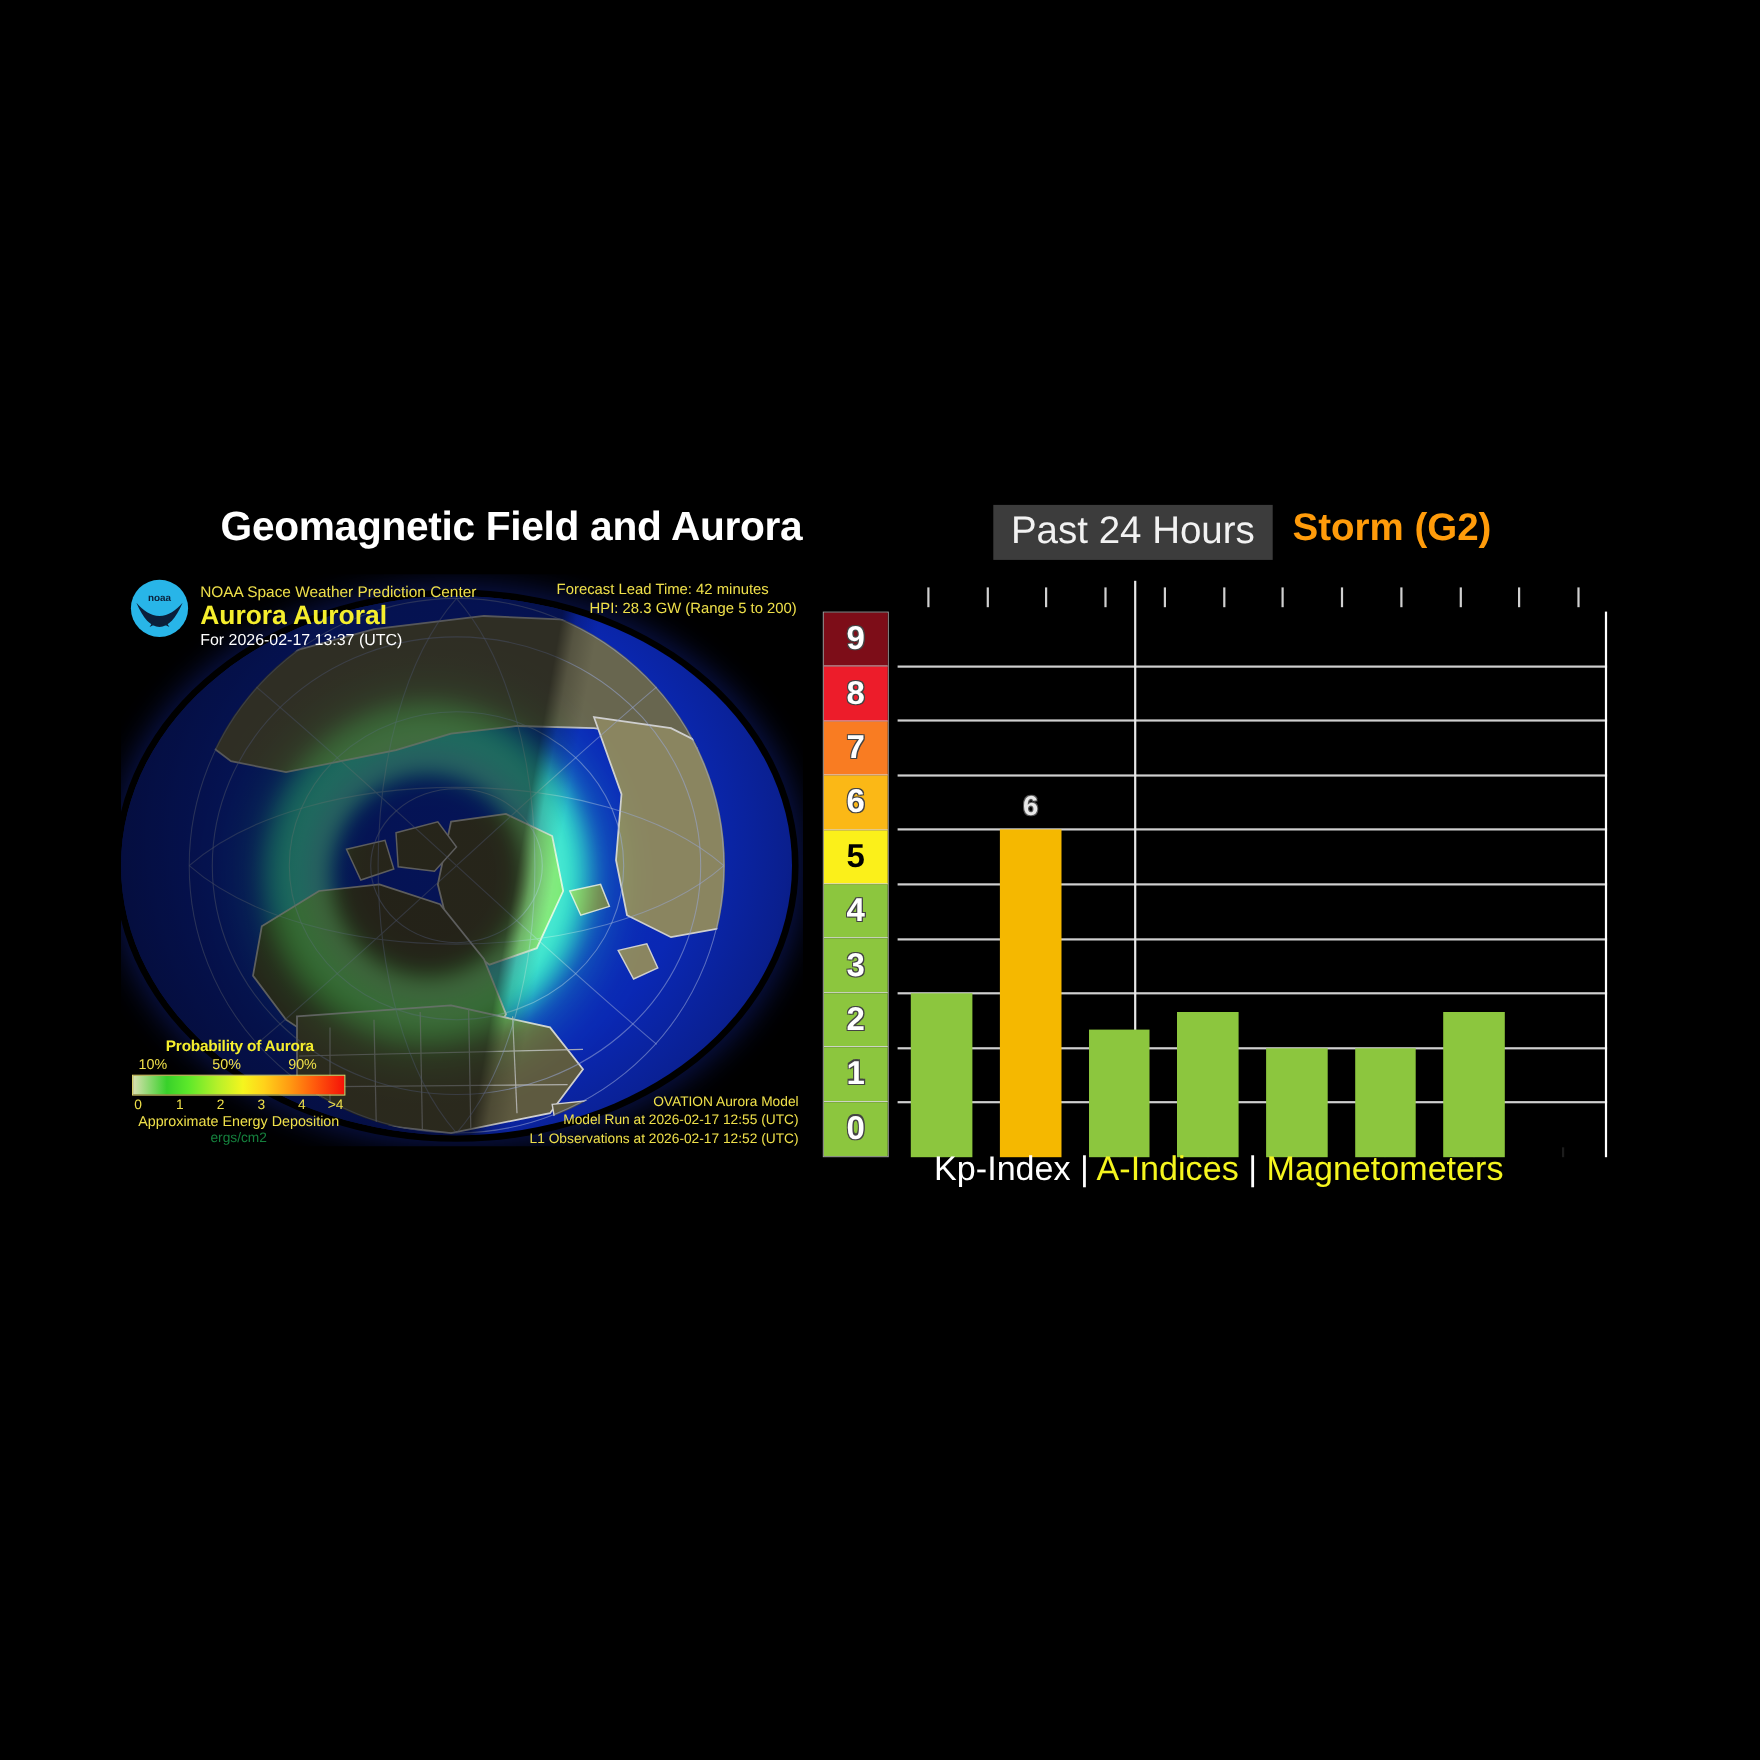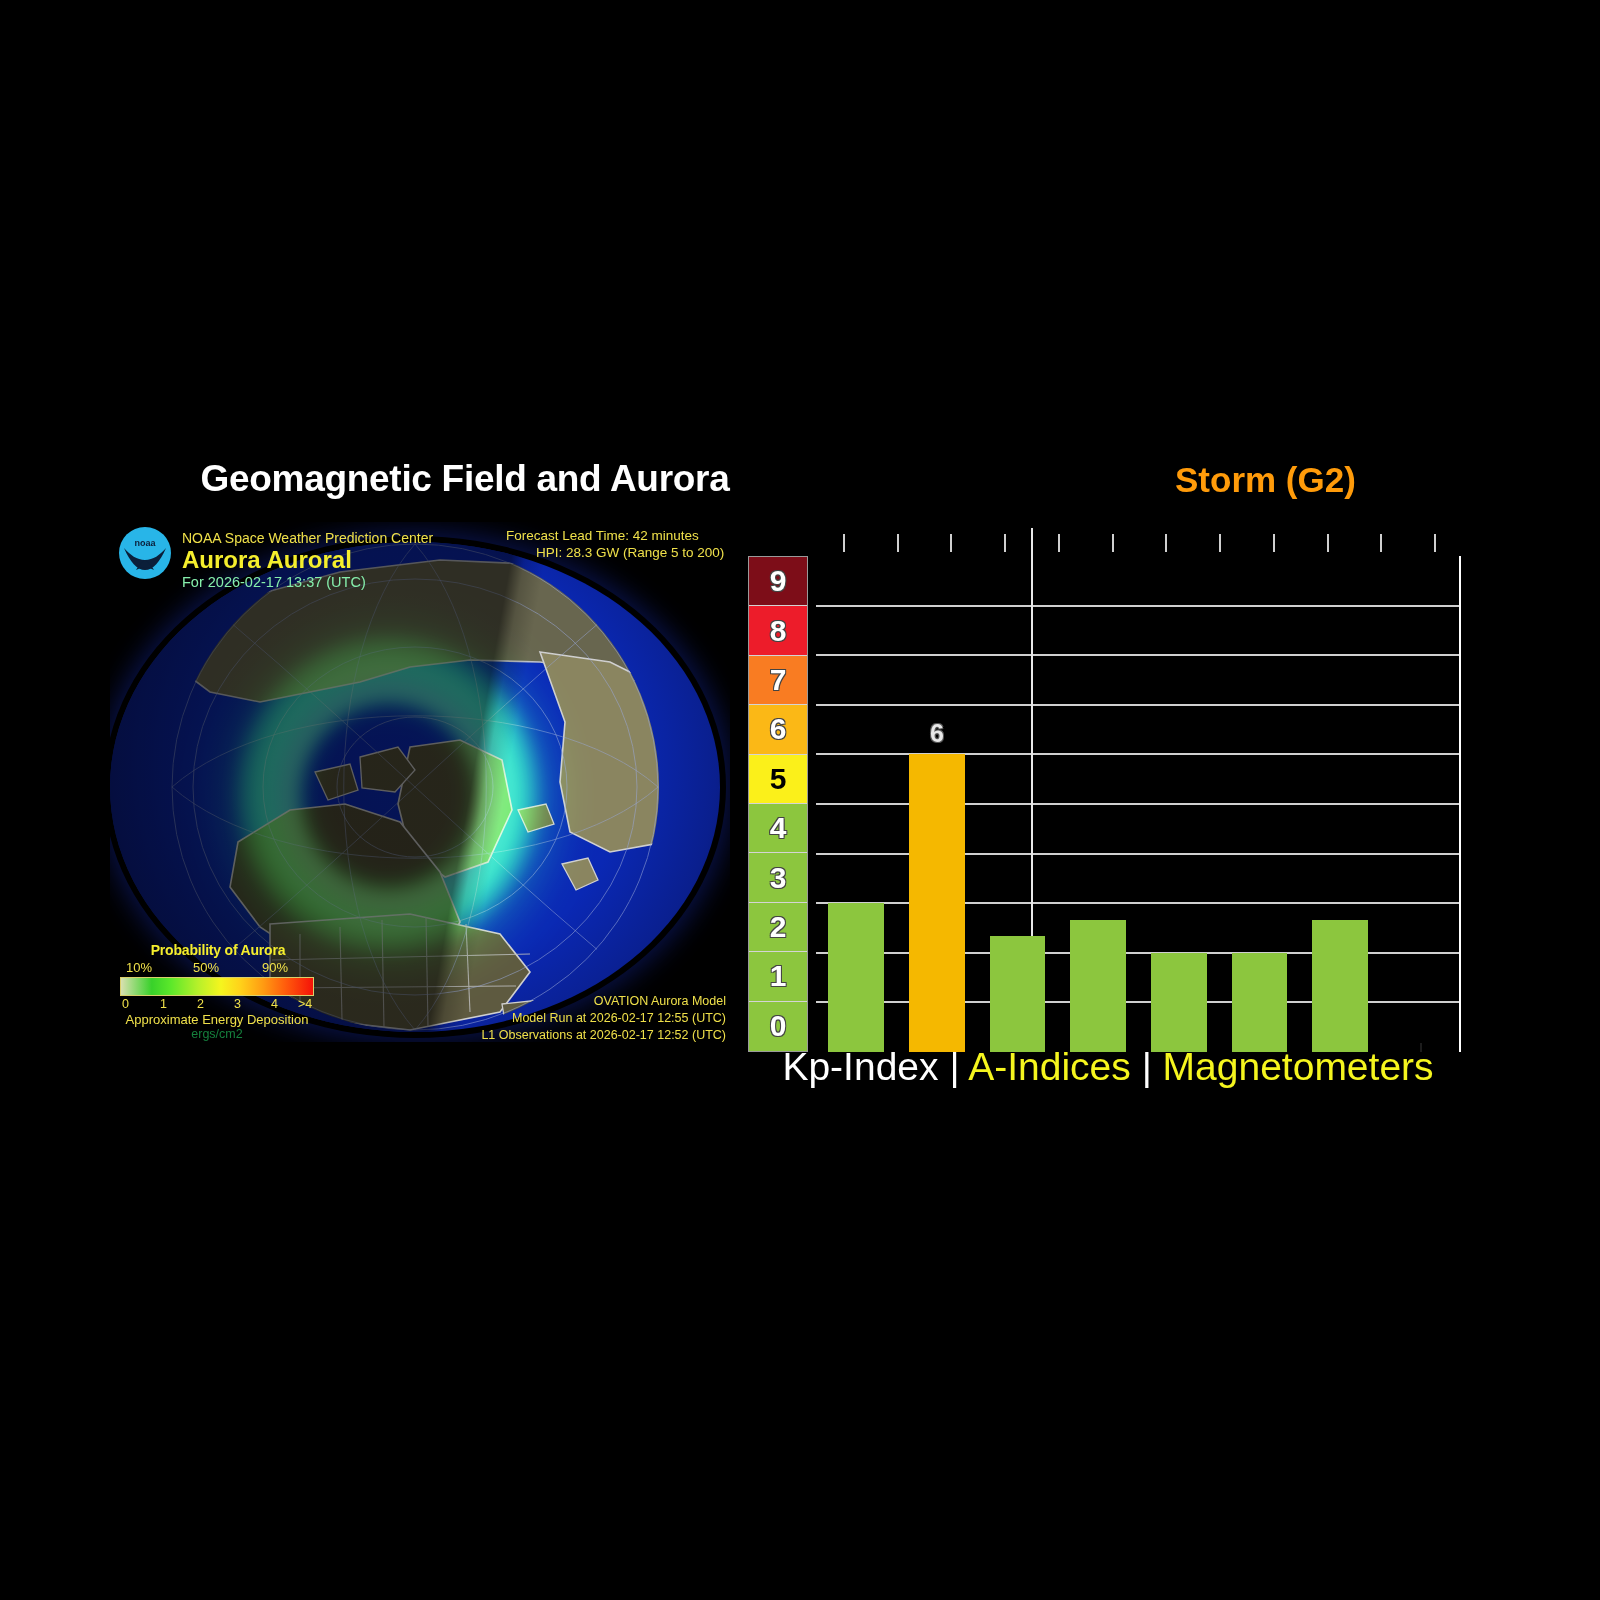--- a/index.html
+++ b/index.html
@@ -75,21 +75,21 @@
     background:radial-gradient(ellipse at 50% 50%,
       rgba(0,0,0,0) 0%, rgba(0,0,0,0) 44%,
       rgba(120,255,130,0.55) 54%, rgba(60,240,80,0.35) 66%,
       rgba(0,0,0,0) 82%);}
 
   
   .ov-text{position:absolute;color:#f2e23c;font-size:13.5px;white-space:nowrap;
     font-family:"Liberation Sans",sans-serif;}
   #spwc-line{left:72px;top:8px;font-size:14px;color:#efe04a;}
   #aurora-forecast-title{left:72px;top:24px;font-size:24px;font-weight:bold;color:#f5ee2d;}
-  #forecast-date{left:72px;top:52px;font-size:14.5px;color:#86efac;}
+  #forecast-date{left:72px;top:52px;font-size:14.5px;color:#ffffff;}
   #lead-time{left:396px;top:6px;font-size:13.5px;color:#efe04a;}
   #hpi{left:426px;top:23px;font-size:13.5px;color:#efe04a;}
   #ovation-model{right:4px;top:472px;font-size:12.5px;color:#efe04a;text-align:right;}
   #model-run{right:4px;top:489px;font-size:12.5px;color:#efe04a;text-align:right;}
   #l1-obs{right:4px;top:506px;font-size:12.5px;color:#efe04a;text-align:right;}
 
   
   #noaa-logo{position:absolute;left:6px;top:2px;width:58px;height:58px;}
 
   
@@ -136,30 +136,31 @@
   .xtick{position:absolute;top:-22px;width:2px;height:18px;background:#d0d0d0;}
   .bar{position:absolute;bottom:0;box-sizing:border-box;}
   .bar-label{position:absolute;font-size:25px;font-weight:bold;color:#e8e8e8;
     text-shadow:-1px -1px 0 #555,1px -1px 0 #555,-1px 1px 0 #555,1px 1px 0 #555;
     transform:translateX(-50%);}
   .bar-tick{position:absolute;bottom:0;width:2px;height:9px;background:#1c1c1c;
     transform:translateX(-50%);}
 
   #right-nav{
     position:absolute;left:748px;top:1045px;width:720px;text-align:center;
-    font-size:39px;color:#ffffff;white-space:nowrap;
+    font-size:31px;color:#ffffff;white-space:nowrap;
   }
   #right-nav .lnk{color:#f5f51e;}
 </style>
 </head>
 <body>
 
 <div id="stage">
 
   <div id="main-title">Geomagnetic Field and Aurora</div>
+  <div id="range-tab">Past 24 Hours</div>
   <div id="storm-level">Storm (G2)</div>
 
   <div id="aurora-panel">
     <div id="globe-wrap">
 
       <div id="globe-halo"></div>
 
       <div id="globe">
 
         <svg width="610" height="490" viewBox="0 0 610 490">

